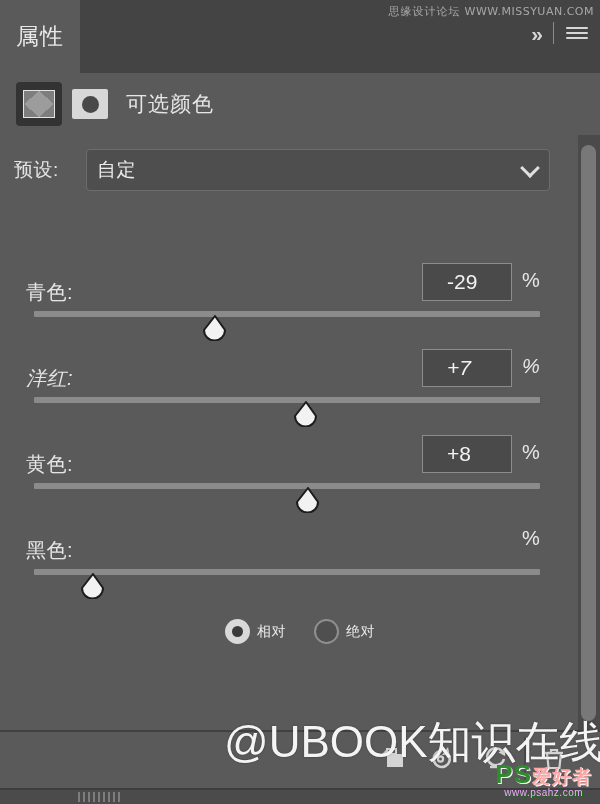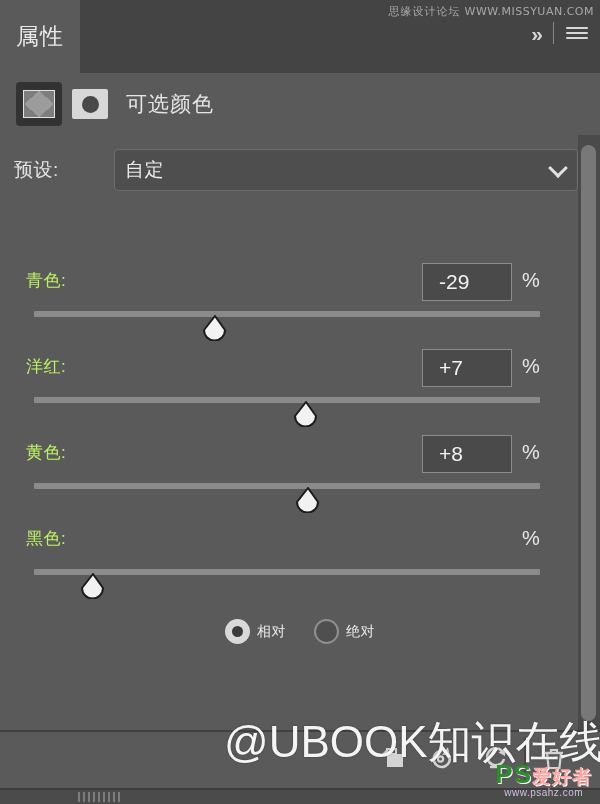--- a/index.html
+++ b/index.html
@@ -107,21 +107,21 @@
     margin-left: 18px;
     color: #e6e6e6;
     font-size: 21px;
     letter-spacing: 1px;
   }
 
   
   #body { position: absolute; left: 0; top: 135px; width: 600px; height: 596px; }
 
   .select-row {
-    position: absolute; left: 14px; display: flex; align-items: center; gap: 28px;
+    position: absolute; left: 14px; display: flex; align-items: center;
   }
   .select-label {
     color: #e4e4e4; font-size: 19px; width: 72px; letter-spacing: 0.5px;
   }
   .select-box {
     width: 464px; height: 42px;
     background: #4e4e4e;
     border: 1px solid #6d6d6d;
     border-radius: 4px;
     display: flex; align-items: center;
@@ -138,32 +138,32 @@
     width: 14px; height: 14px;
     margin-top: -9px;
     border-right: 3px solid #e0e0e0;
     border-bottom: 3px solid #e0e0e0;
     transform: rotate(45deg);
   }
 
   
   .slider-row { position: absolute; left: 0; width: 600px; height: 86px; }
   .slider-label {
-    position: absolute; left: 26px; top: 6px;
-    color: #bef264; font-size: 17px; letter-spacing: 0.5px;
+    position: absolute; left: 26px; top: 16px;
+    color: #e5e5e5; font-size: 20px; letter-spacing: 0.5px;
   }
   .num-box {
     position: absolute; left: 422px; top: 0;
     width: 90px; height: 38px;
     background: #4a4a4a;
     border: 1px solid #8c8c8c;
     color: #f2f2f2;
     font-size: 21px;
     display: flex; align-items: center;
-    padding-left: 16px;
+    padding-left: 24px;
     font-family: "Liberation Sans", sans-serif;
   }
   .pct {
     position: absolute; left: 522px; top: 6px;
     color: #e7e7e7; font-size: 20px;
   }
   .track {
     position: absolute; left: 34px; top: 48px;
     width: 506px; height: 6px;
     background: #8b8b8b;
@@ -320,21 +320,21 @@
           <div class="slider-label">青色:</div>
           <div class="num-box">-29</div>
           <div class="pct">%</div>
           <div class="track" style="background: rgb(139, 139, 139);"></div>
           <div class="handle" style="left: 213.63px;">
             <svg width="28" height="26" viewBox="0 0 28 26">
               <path d="M14 1 L24 15 A10.5 10.5 0 0 1 3 15 Z" fill="#f2f2f2" stroke="#1c1c1c" stroke-width="2" stroke-linejoin="round"></path>
             </svg>
           </div>
         </div>
-        <div class="slider-row" style="top: 214px;">
+        <div class="slider-row" style="top: 214px; font-style: italic;">
           <div class="slider-label">洋红:</div>
           <div class="num-box">+7</div>
           <div class="pct">%</div>
           <div class="track" style="background: rgb(139, 139, 139);"></div>
           <div class="handle" style="left: 304.71px;">
             <svg width="28" height="26" viewBox="0 0 28 26">
               <path d="M14 1 L24 15 A10.5 10.5 0 0 1 3 15 Z" fill="#f2f2f2" stroke="#1c1c1c" stroke-width="2" stroke-linejoin="round"></path>
             </svg>
           </div>
         </div>

